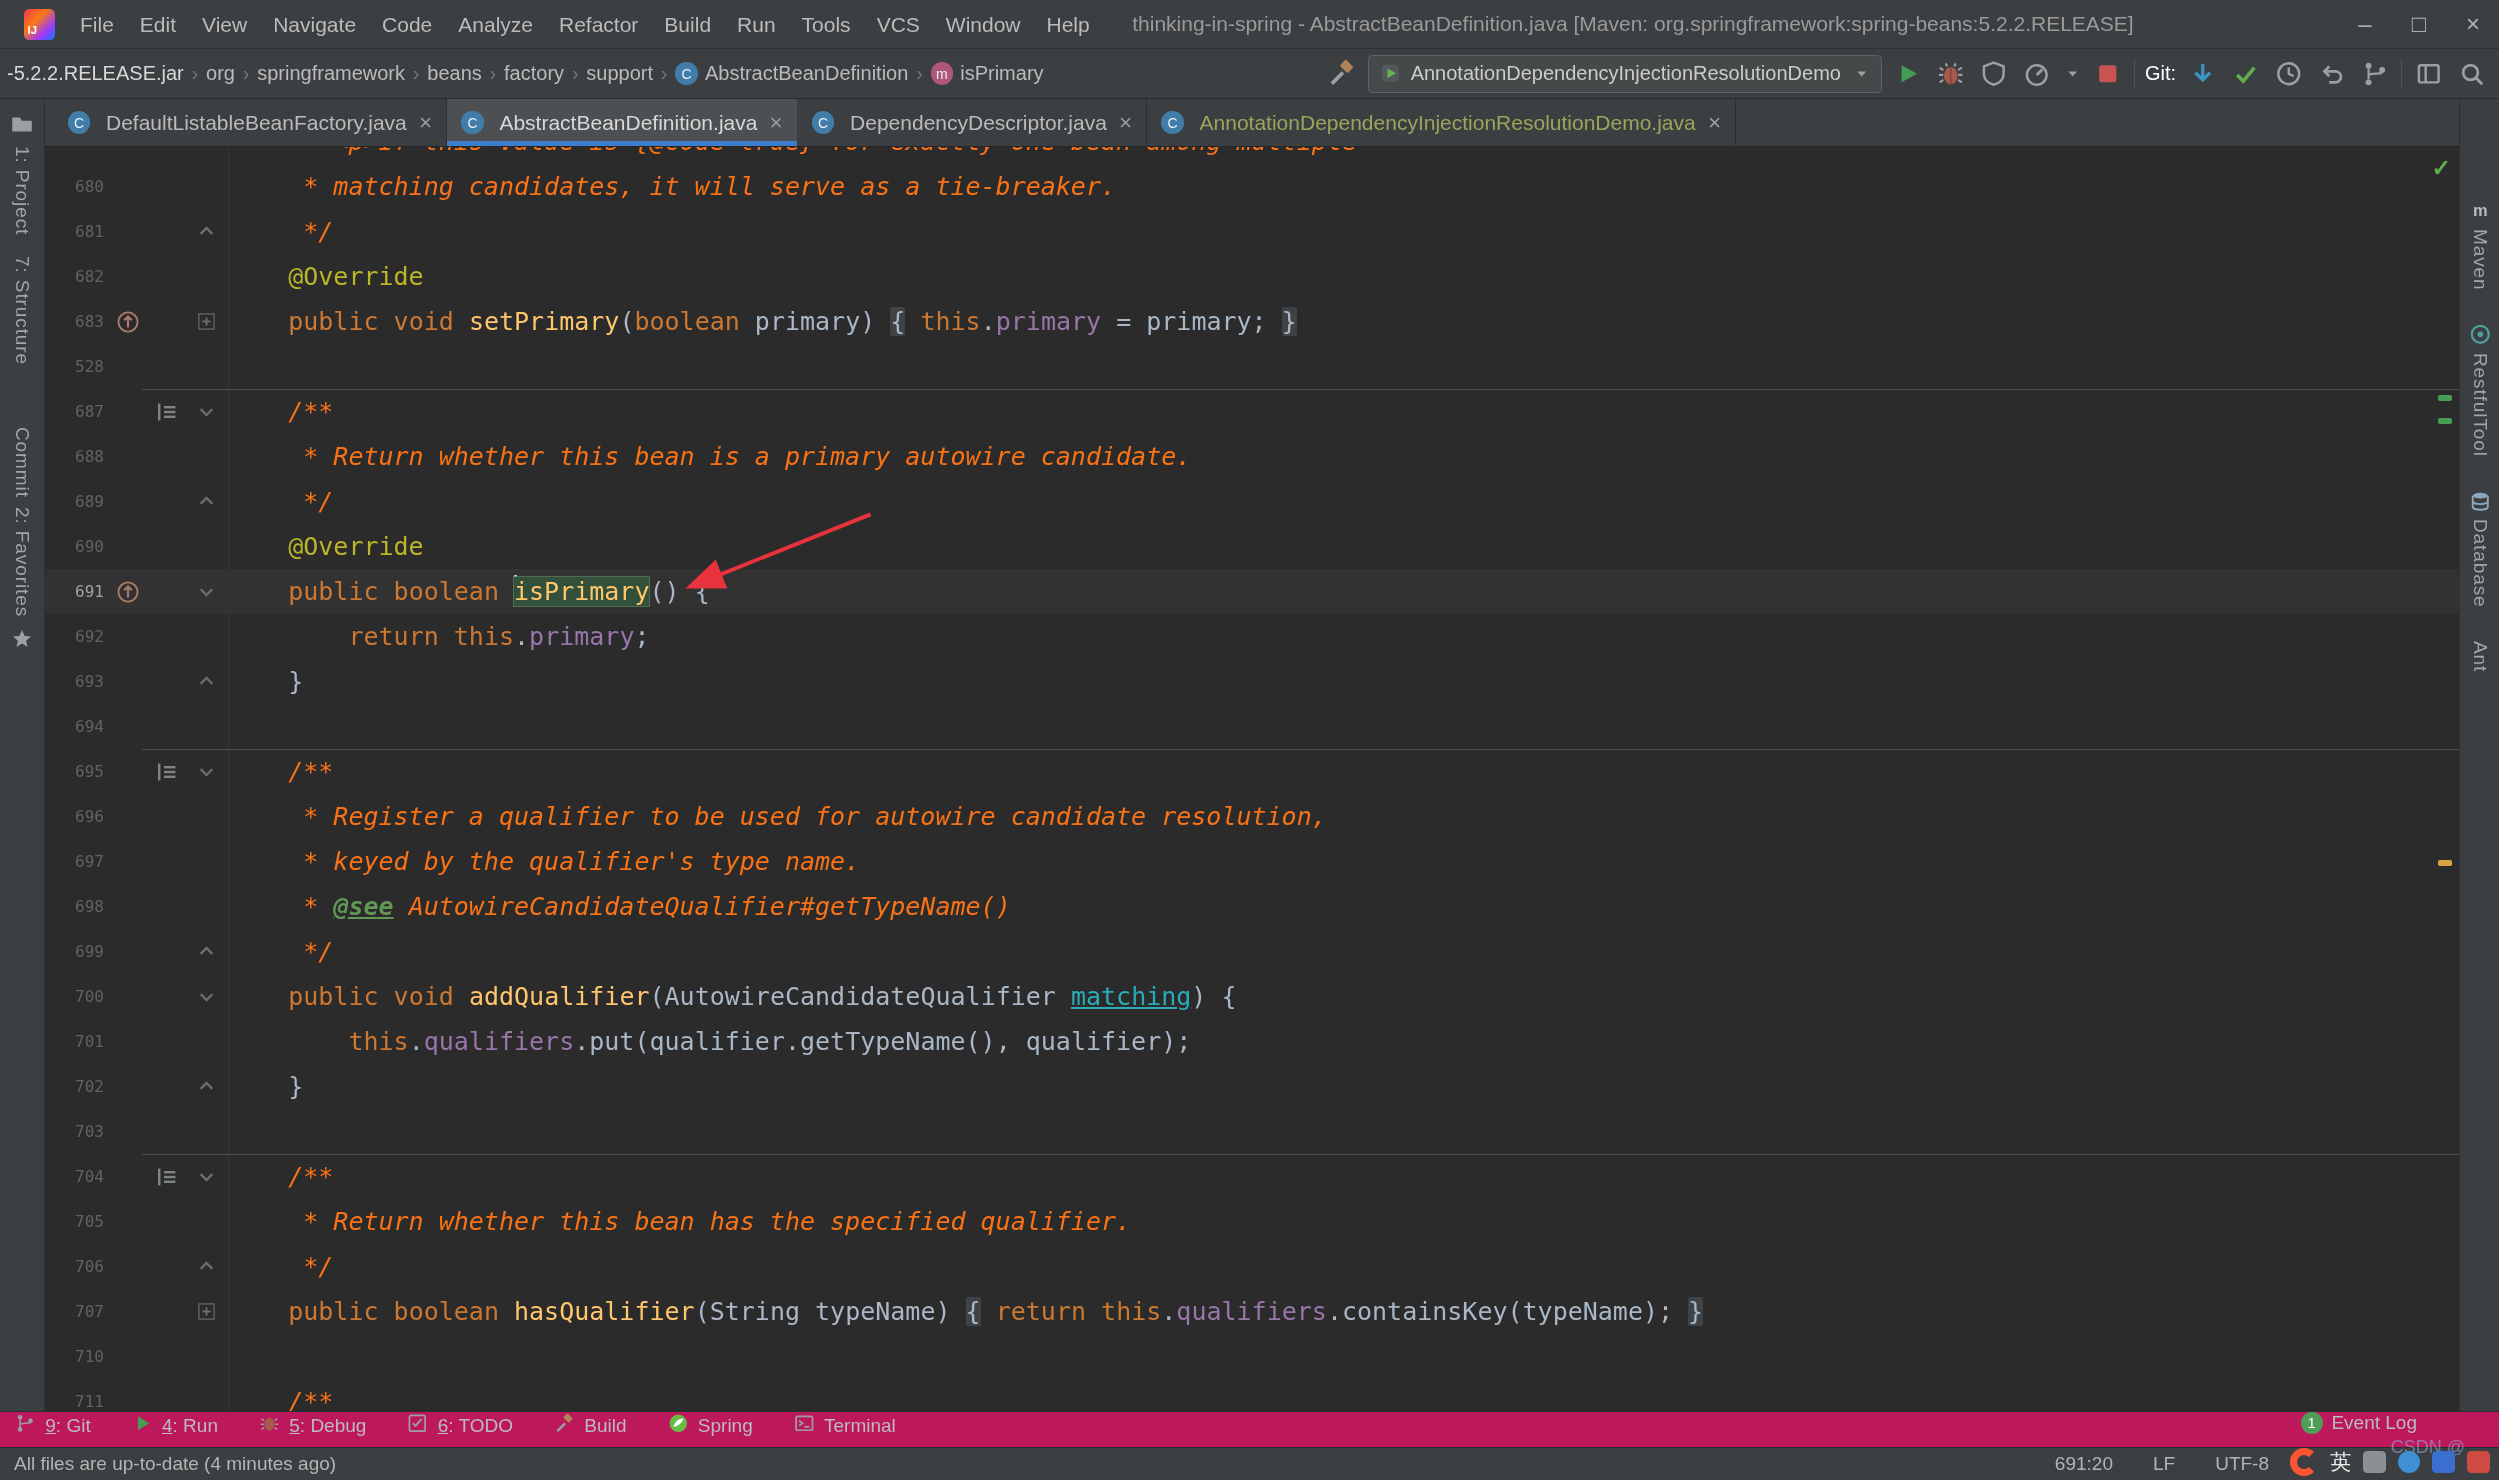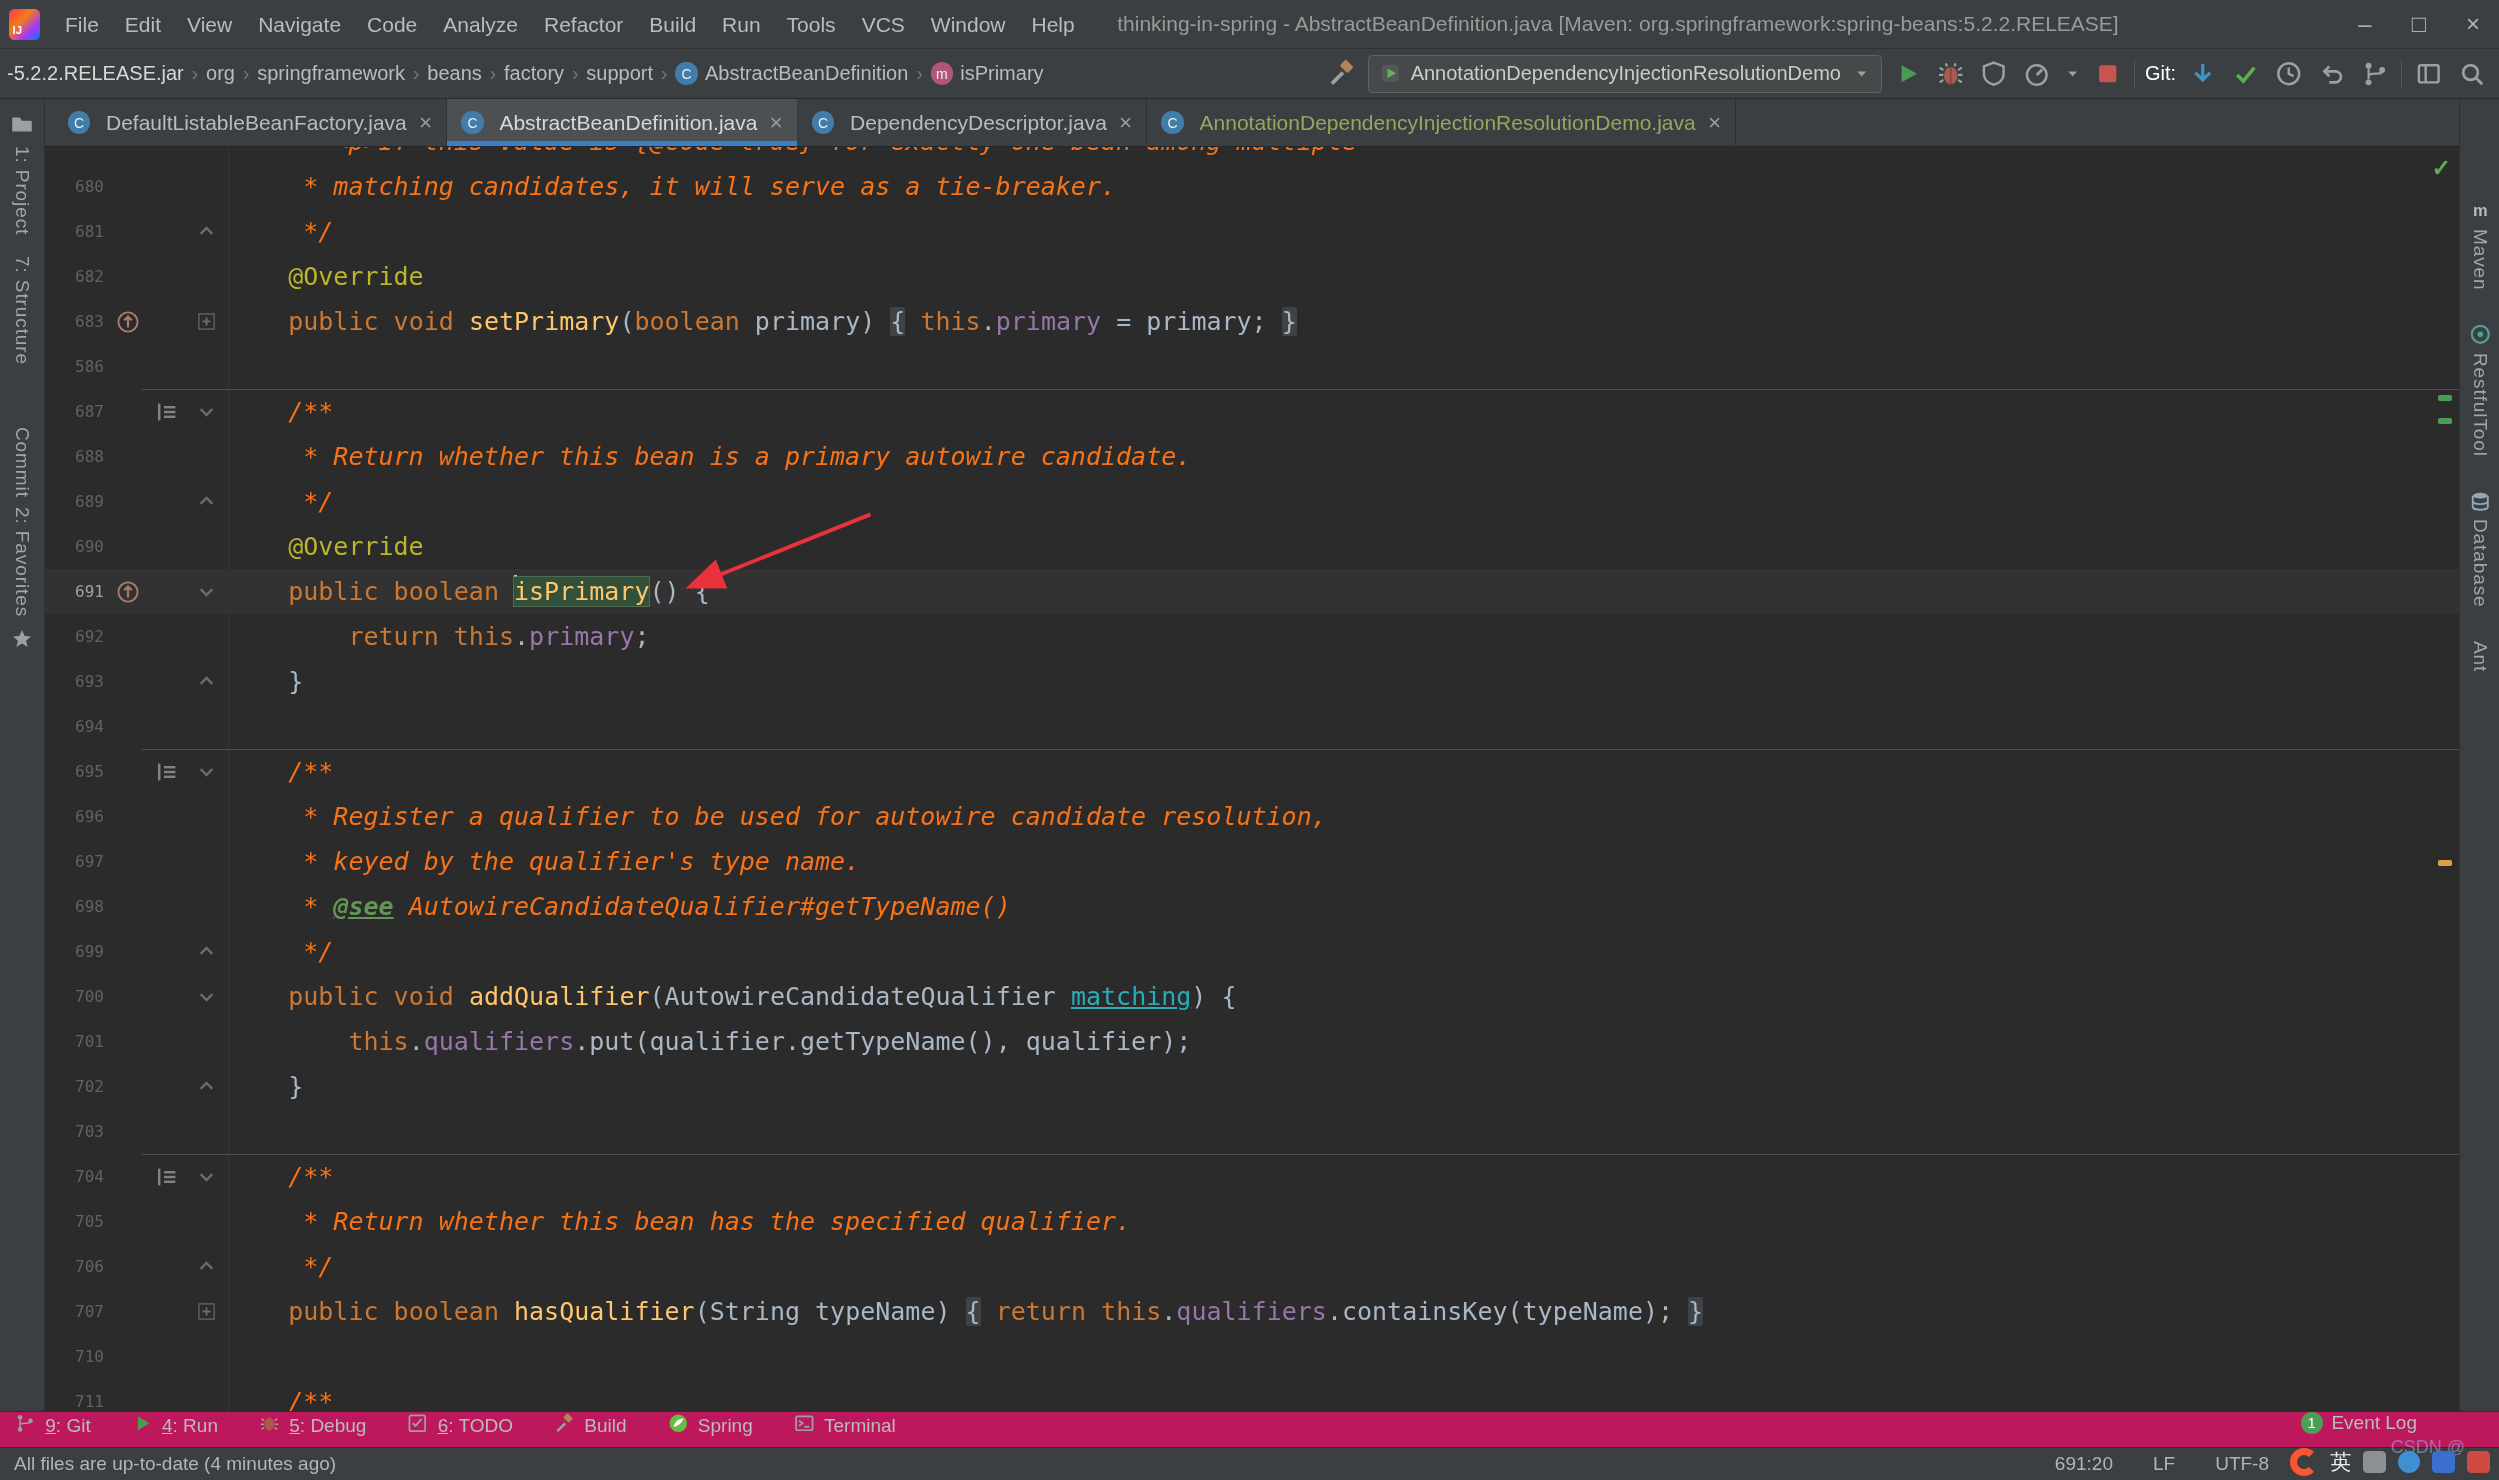--- a/index.html
+++ b/index.html
@@ -1,20 +1,20 @@
 <!DOCTYPE html>
 <html style="font-size:14px"><head>
 <meta charset="utf-8">
 <style>
   *{box-sizing:border-box;margin:0;padding:0}
   html,body{width:2500px;height:1481px;overflow:hidden}
   body{background:#2b2b2b;font-family:"Liberation Sans",sans-serif;color:#bbbbbb;position:relative}
 
   
-  .menubar{display:flex;align-items:center;height:49px;background:#3c3f41;border-bottom:0.9px solid #2e3133;padding-left:9px}
+  .menubar{display:flex;align-items:center;height:49px;background:#3c3f41;border-bottom:0.9px solid #2e3133;padding-left:24px}
   .logo{width:31px;height:31px;border-radius:5.2px;margin-right:12px;flex:none;
         background:linear-gradient(135deg,#f2385a 0%,#f97a12 38%,#9d38ff 72%,#087cfa 100%);
         display:flex;align-items:flex-end;padding:3.5px;color:#fff;font-size:11.3px;font-weight:bold}
   .menu-item{padding:0 13px;height:49px;display:flex;align-items:center;font-size:21px;color:#bbbbbb;white-space:nowrap}
   .window-title{margin-left:29.5px;font-size:21px;color:#9a9a9a;white-space:nowrap;overflow:hidden;flex:1}
   .win-controls{display:flex;height:49px;flex:none}
   .win-btn{width:54px;display:flex;align-items:center;justify-content:center;font-size:24px;color:#afb1b3}
 
   
   .navbar{height:50px;background:#3c3f41;display:flex;align-items:center;padding:0 12px 0 7px;border-bottom:0.9px solid #282b2d;font-size:20px}
@@ -357,21 +357,21 @@
                 <svg width="21" height="21" viewBox="0 0 18 18">
                   <rect x="2.5" y="2.5" width="13" height="13" fill="none" stroke="#6a6d6f"></rect>
                   <line x1="5.5" y1="9" x2="12.5" y2="9" stroke="#6a6d6f" stroke-width="1.6"></line>
                   <line x1="9" y1="5.5" x2="9" y2="12.5" stroke="#6a6d6f" stroke-width="1.6"></line>
                 </svg>
               </span>
             </div>
             <div class="gcode"><span class="t-p">    </span><span class="t-k">public</span><span class="t-p"> </span><span class="t-k">void</span><span class="t-p"> </span><span class="t-m">setPrimary</span><span class="t-p">(</span><span class="t-k">boolean</span><span class="t-p"> primary) </span><span class="t-fb">{</span><span class="t-p"> </span><span class="t-k">this</span><span class="t-p">.</span><span class="t-f">primary</span><span class="t-p"> = primary; </span><span class="t-fb">}</span></div>
           </div>
           <div class="row">
-            <div class="ln">586</div>
+            <div class="ln">528</div>
             <div class="gic"></div>
             <div class="gfold"></div>
             <div class="gcode"></div>
           </div>
           <div class="row sep">
             <div class="ln">687</div>
             <div class="gic">
               <span class="gi gi-comment">
                 <svg width="24" height="24" viewBox="0 0 20 20">
                   <line x1="3.5" y1="3" x2="3.5" y2="17" stroke="#7f8486" stroke-width="2"></line>

